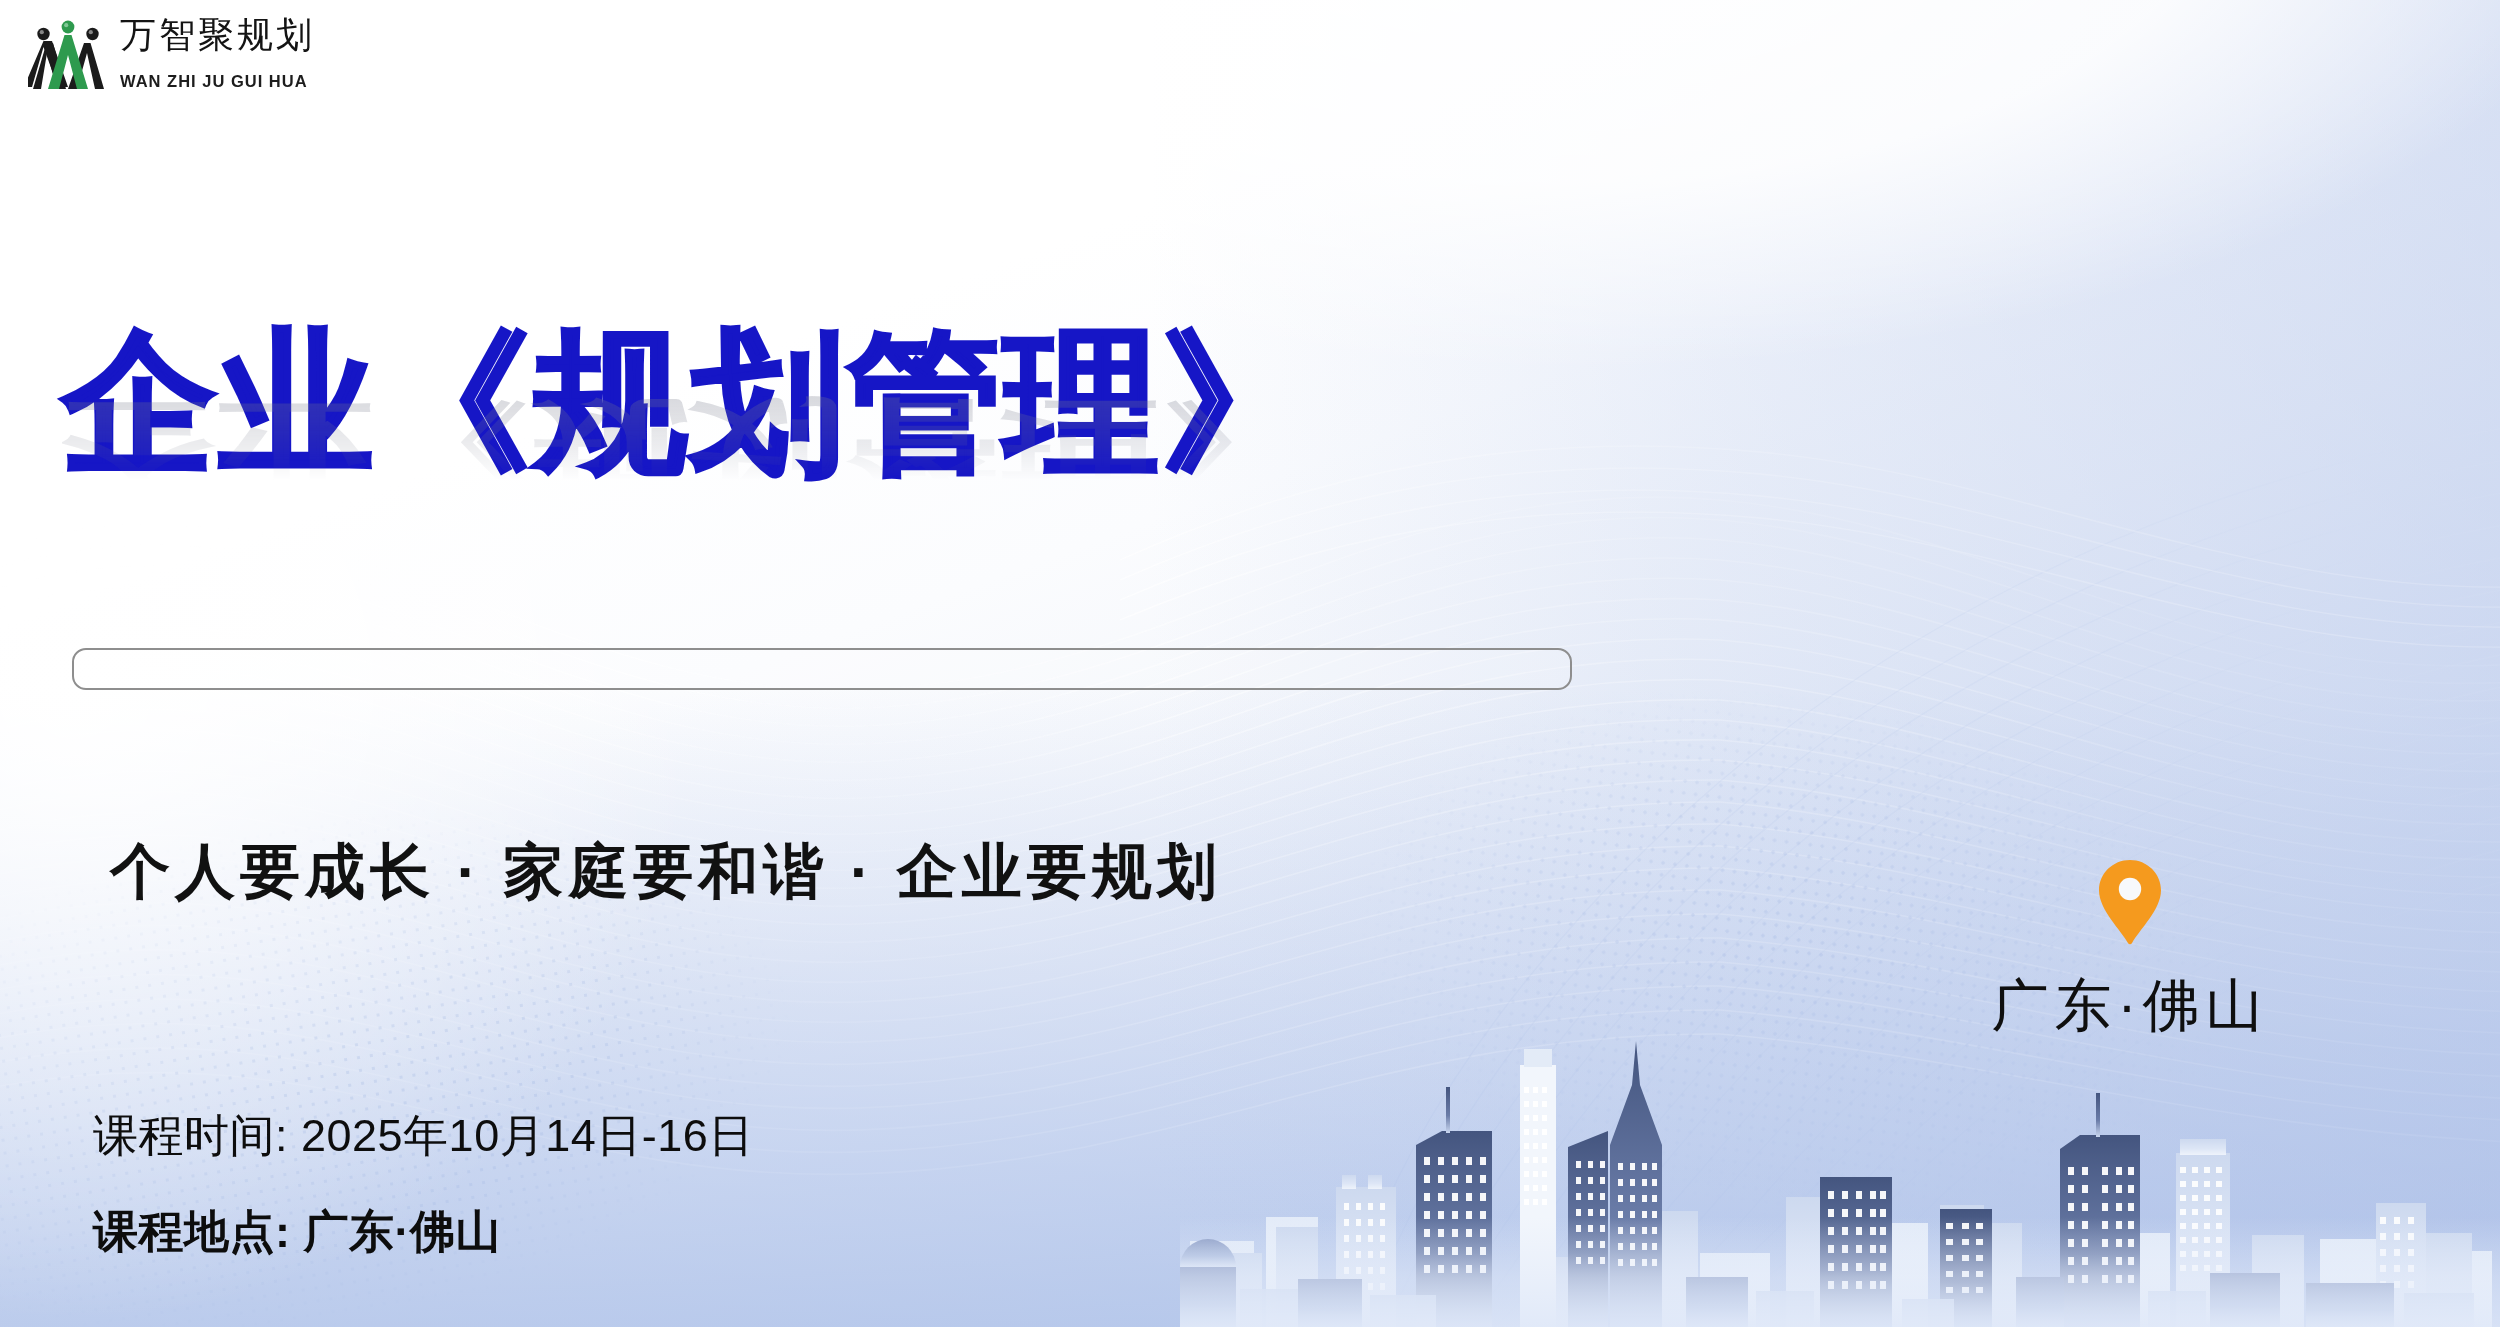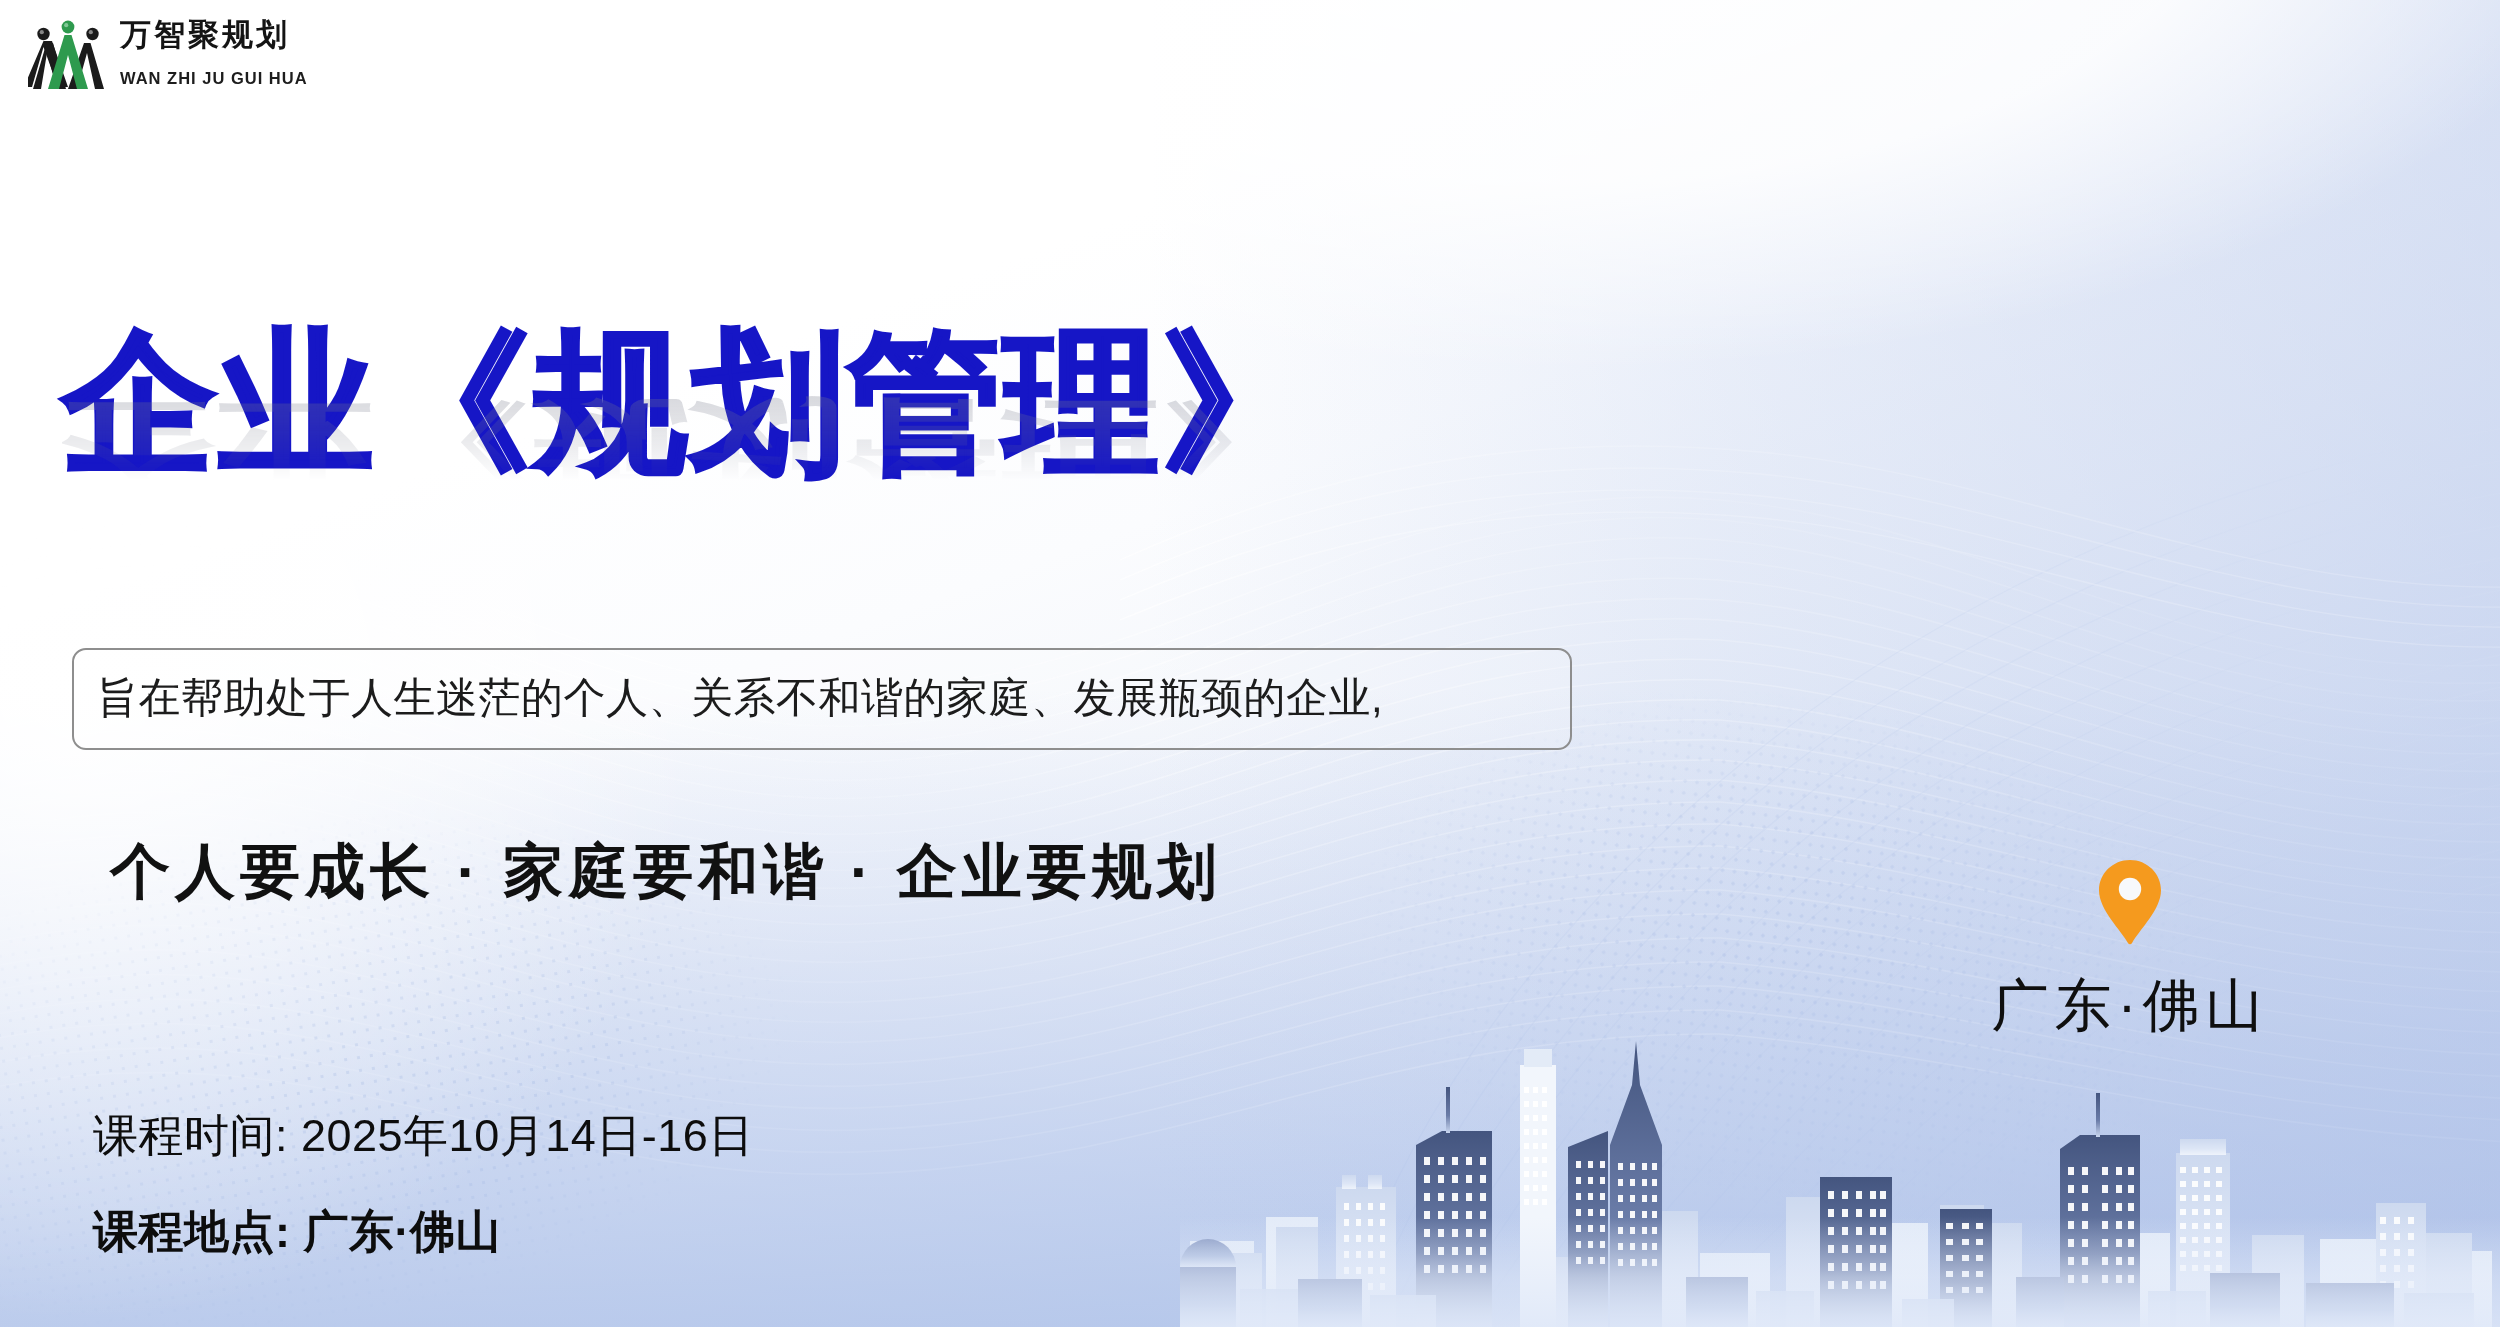--- a/index.html
+++ b/index.html
@@ -51,21 +51,21 @@
     mask-image:radial-gradient(ellipse 560px 330px at 44% 52%, #000 0%, rgba(0,0,0,0.5) 50%, rgba(0,0,0,0) 80%);
     transform:rotate(7deg);
   }
 
   
   .logo{position:absolute;left:28px;top:17px;display:flex;align-items:center;gap:12px;}
   .logo-mark{width:80px;height:72px;display:block;}
   .logo-text{display:flex;flex-direction:column;line-height:1;}
   .logo-cn{
     font-family:"Liberation Serif","DejaVu Serif",serif;
-    font-size:31px;font-weight:700;color:#141414;letter-spacing:3px;
+    font-size:36px;font-weight:400;color:#141414;letter-spacing:3px;
   }
   .logo-en{
     font-size:16.5px;font-weight:700;color:#1d1d1d;letter-spacing:1.0px;margin-top:20px;
   }
 
   
   .title-wrap{position:absolute;left:62px;top:325px;}
   .title{
     font-family:"Liberation Sans","DejaVu Sans",sans-serif;
     font-size:155px;font-weight:700;color:#1616c6;
@@ -624,21 +624,20 @@
       <div class="logo-en">WAN ZHI JU GUI HUA</div>
     </div>
   </div>
 
   <div class="title-wrap">
     <div class="title">企业《规划管理》</div>
     <div class="title-reflection">企业《规划管理》</div>
   </div>
 
   <div class="desc-box">
-    <div class="desc-line">旨在帮助处于人生迷茫的个人、关系不和谐的家庭、发展瓶颈的企业,</div>
   </div>
 
   <div class="tagline">个人要成长 · 家庭要和谐 · 企业要规划</div>
 
   <div class="loc-block">
     <svg class="pin" viewBox="0 0 66 88" aria-hidden="true">
       <path d="M33,2 C15.8,2 2,15.5 2,32.2 C2,52 24,72 31.1,85.2 C31.9,86.7 34.1,86.7 34.9,85.2 C42,72 64,52 64,32.2 C64,15.5 50.2,2 33,2 Z" fill="#F59A1E"></path>
       <circle cx="33" cy="31" r="11.2" fill="#f7f9fc"></circle>
     </svg>
     <div class="loc-label">广东·佛山</div>

